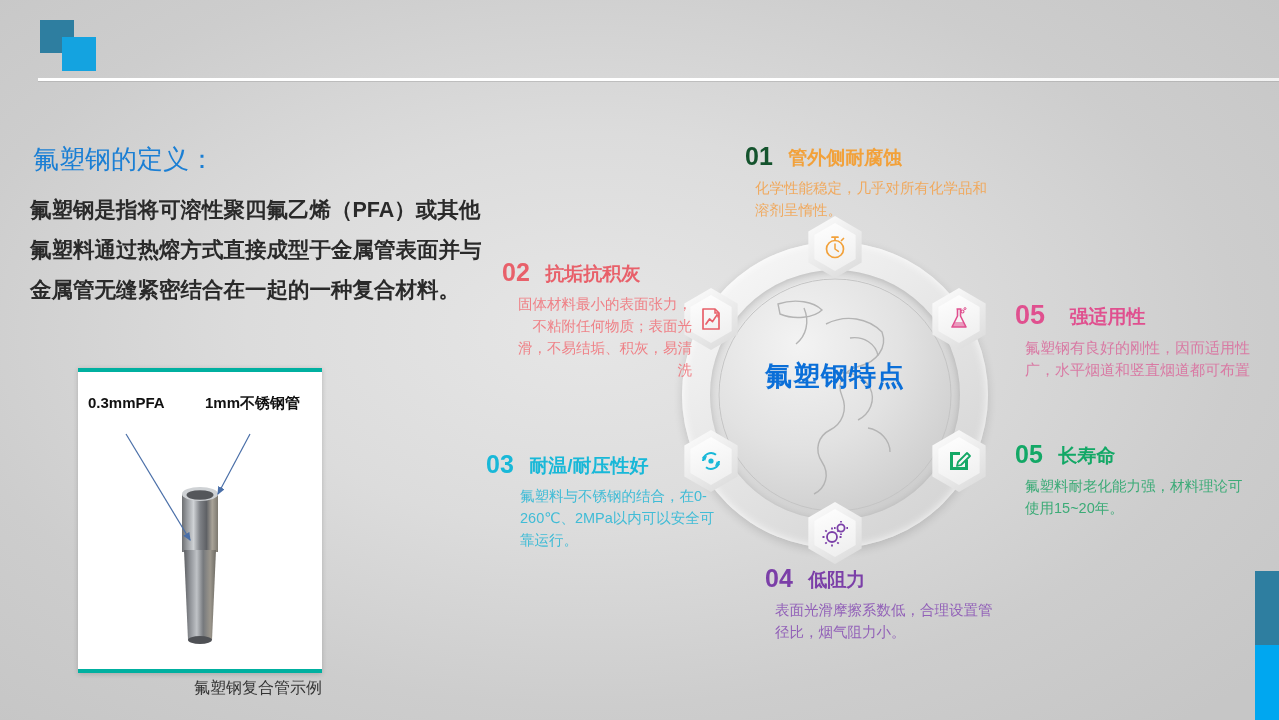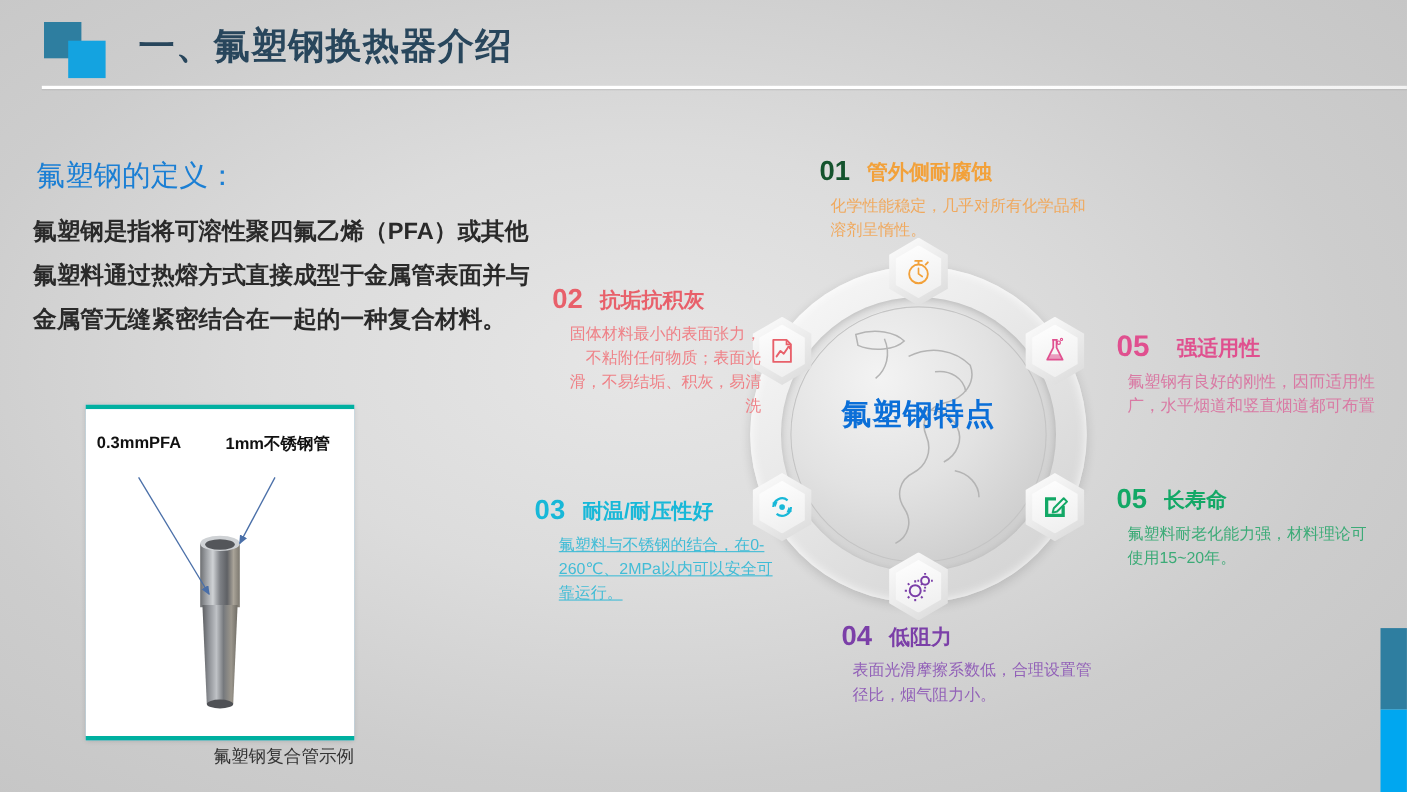--- a/index.html
+++ b/index.html
@@ -32,21 +32,21 @@
   .def-title{
     position:absolute;left:33px;top:142px;
     font-size:26px;font-weight:normal;color:#1b7fd4;white-space:nowrap;
   }
   .def-body{
     position:absolute;left:30px;top:190px;width:460px;
     font-size:21.5px;font-weight:bold;color:#2a2a2a;line-height:40px;
   }
   .photo-card{
     position:absolute;left:78px;top:368px;width:244px;height:305px;
-    background:#7dd3fc;box-shadow:0 1px 5px rgba(0,0,0,.18);
+    background:#000000;box-shadow:0 1px 5px rgba(0,0,0,.18);
   }
   .photo-card .edge{position:absolute;left:0;width:100%;height:4px;background:#00b0a0;}
   .photo-card .edge.top{top:0;}
   .photo-card .edge.bot{bottom:0;}
   .photo-inner{position:absolute;left:0;top:4px;right:0;bottom:4px;overflow:hidden;background:#fff;}
   .lbl-pfa{position:absolute;left:10px;top:22px;font-size:15px;font-weight:bold;color:#111;white-space:nowrap;}
   .lbl-steel{position:absolute;left:127px;top:22px;font-size:15px;font-weight:bold;color:#111;white-space:nowrap;}
   .photo-cap{
     position:absolute;left:78px;top:678px;width:244px;text-align:right;
     font-size:16px;color:#333;
@@ -97,34 +97,33 @@
   .item .desc{margin-top:6px;font-size:14.5px;line-height:22px;}
 
   .it01{left:275px;top:22px;width:250px;}
   .it02{left:32px;top:138px;width:190px;}
   .it03{left:16px;top:330px;width:230px;}
   .it04{left:295px;top:444px;width:230px;}
   .it05{left:545px;top:320px;width:235px;}
   .it06{left:545px;top:180px;width:245px;}
   .it01 .desc,.it04 .desc,.it05 .desc,.it06 .desc{margin-left:10px;}
   .it02 .desc{margin-left:3px;text-align:right;}
-  .it03 .desc{margin-left:22px;text-decoration:underline;}
+  .it03 .desc{margin-left:34px;}
 
   
   .edge-teal{position:absolute;right:0;top:571px;width:24px;height:74px;background:#2e7ea0;}
   .edge-blue{position:absolute;right:0;top:645px;width:24px;height:75px;background:#00a7f0;}
 </style>
 </head>
 <body>
 
 <div class="slide">
 
   <div class="hdr-sq a"></div>
   <div class="hdr-sq b"></div>
-  <div class="hdr-title">一、氟塑钢换热器介绍</div>
   <div class="hdr-rule"></div>
 
   <div class="def-title">氟塑钢的定义：</div>
   <div class="def-body">氟塑钢是指将可溶性聚四氟乙烯（PFA）或其他氟塑料通过热熔方式直接成型于金属管表面并与金属管无缝紧密结合在一起的一种复合材料。</div>
 
   <div class="photo-card">
     <div class="edge top"></div>
     <div class="edge bot"></div>
     <div class="photo-inner">
       <svg width="244" height="297" viewBox="0 0 244 297">

